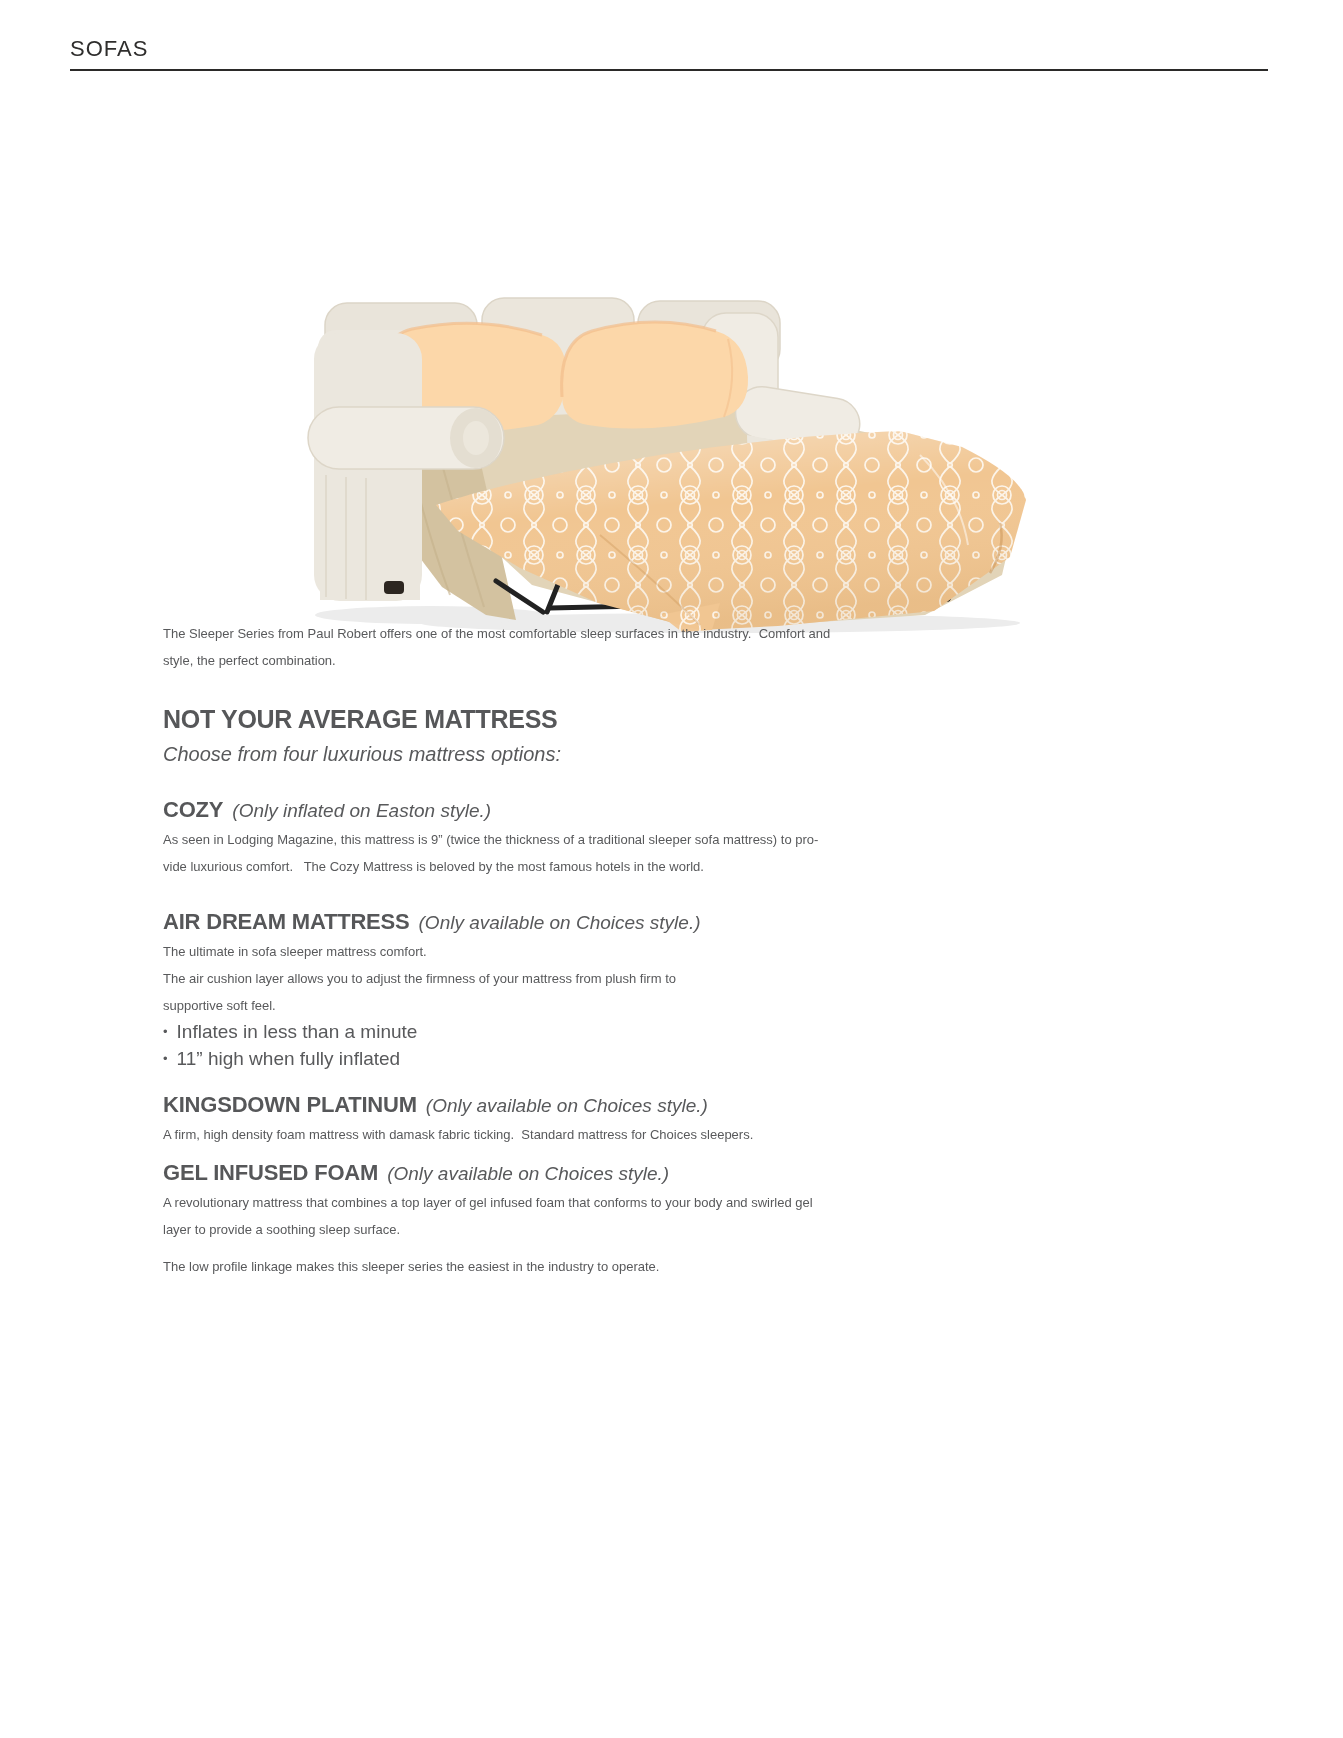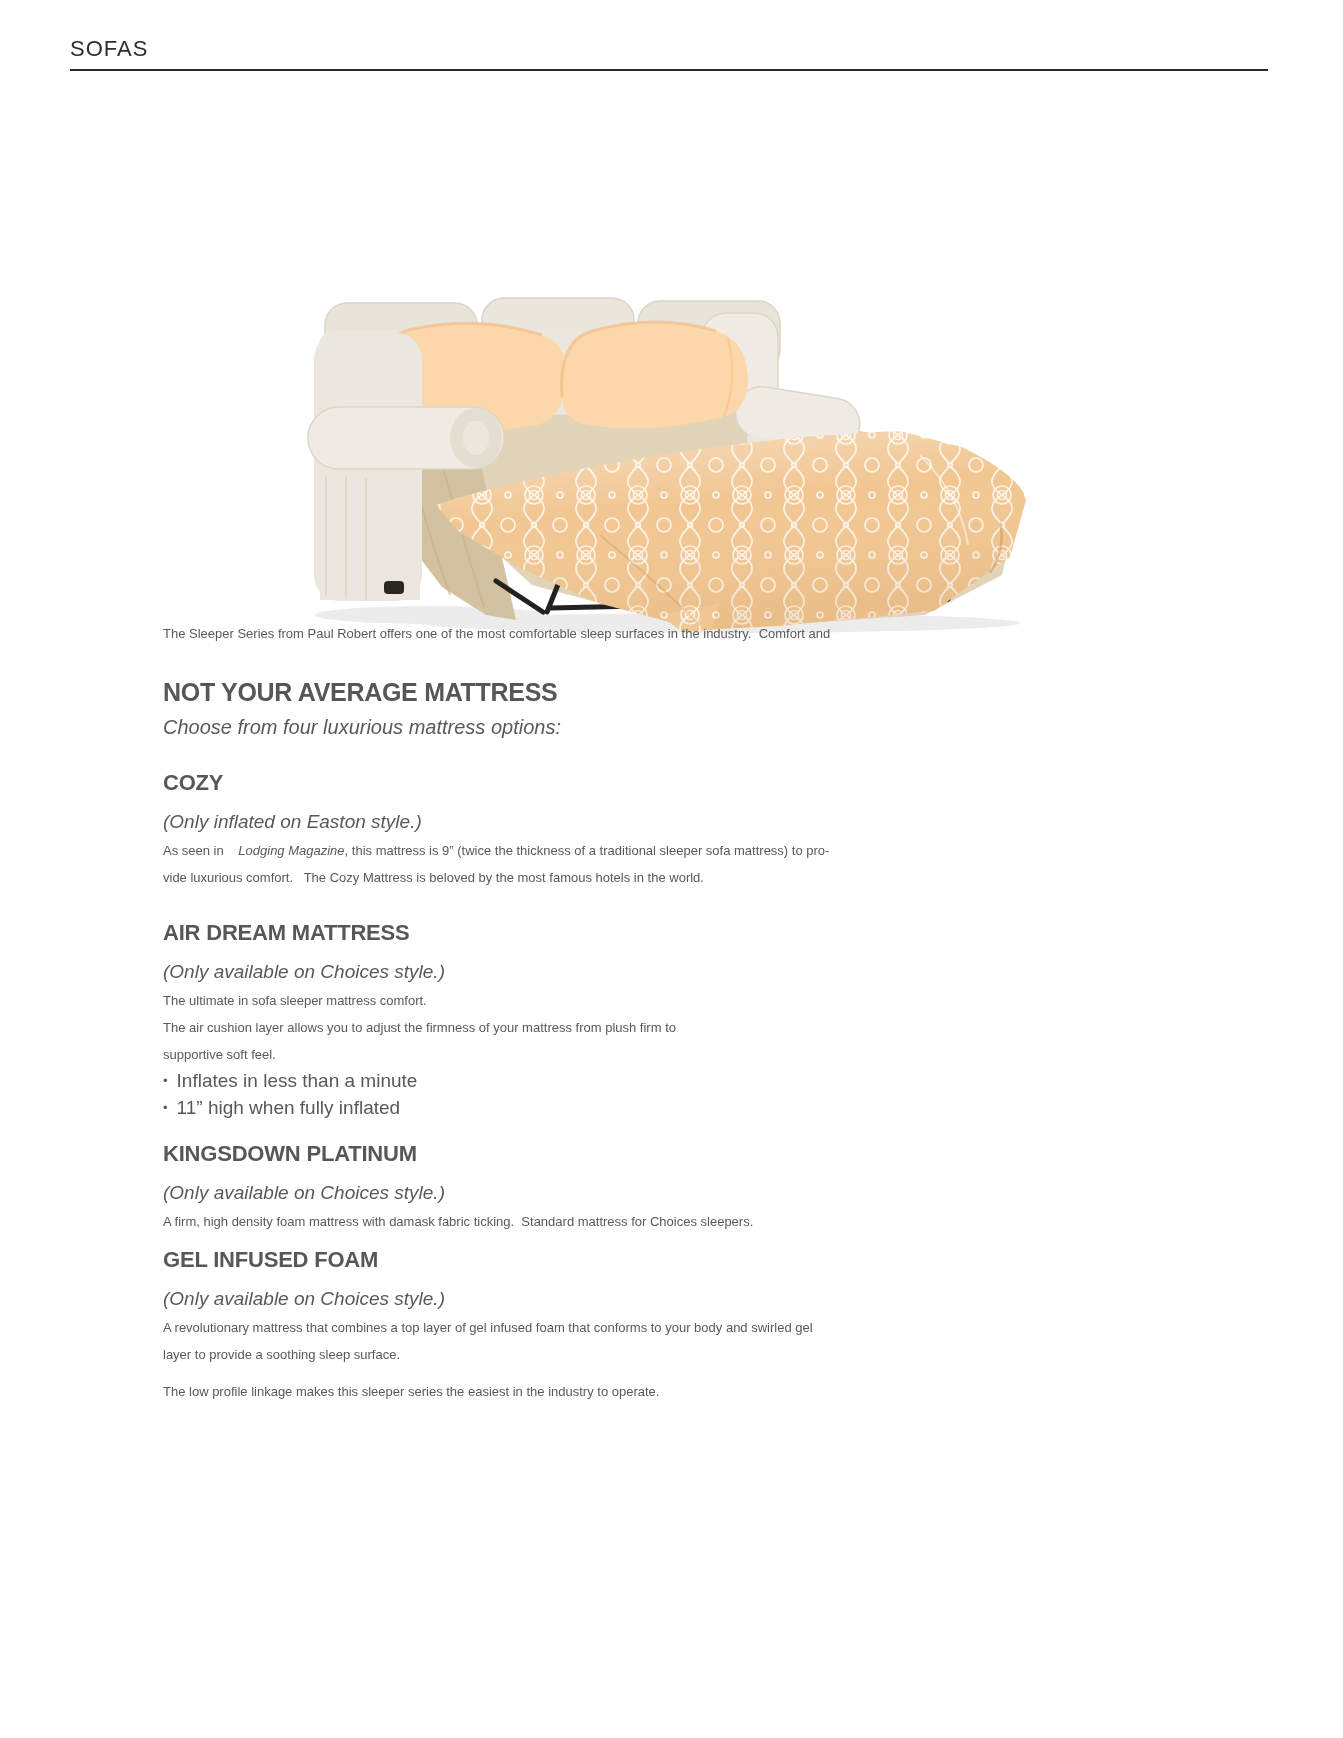--- a/index.html
+++ b/index.html
@@ -35,33 +35,33 @@
     margin:29px 0 0 0;font-size:25px;line-height:32px;font-weight:700;
     color:#565759;letter-spacing:-0.3px;
   }
   .sub-italic{
     margin:5px 0 0 0;font-size:20px;line-height:28px;font-style:italic;color:#58595b;
   }
   .section{margin-top:27px;}
   .section.tight{margin-top:17px;}
   .section.mid{margin-top:10px;}
   .sec-head{
-    display:flex;align-items:baseline;gap:9px;line-height:30px;white-space:pre-wrap;flex-direction:column;
+    display:flex;align-items:baseline;gap:9px;line-height:30px;white-space:pre-wrap;
   }
   .sec-name{
     font-size:22px;font-weight:700;color:#565759;letter-spacing:-0.2px;
   }
   .sec-avail{
     font-size:19px;font-style:italic;color:#58595b;
   }
   .bullet-row{
     display:flex;align-items:baseline;gap:9px;font-size:19px;line-height:25px;
   }
   .bullet-glyph{font-size:13px;position:relative;top:-2px;}
-  .italic-run{font-style:italic;margin-left:11px;}
+  .italic-run{}
   
   .footer{
     position:absolute;left:45px;top:1774px;display:flex;align-items:baseline;
     font-size:17px;color:#231f20;
   }
   .footer .page-num{font-weight:400;}
   .footer .sep{margin:0 11px;font-weight:300;color:#3c3a39;}
   .footer .brand{font-weight:700;letter-spacing:0.4px;}
 </style>
 </head>
@@ -165,20 +165,21 @@
         <path d="M300,250 Q360,300 400,340" stroke="#c89254" stroke-width="2" fill="none" opacity="0.35"></path>
         <path d="M620,170 Q660,210 668,260" stroke="#ffffff" stroke-width="2" fill="none" opacity="0.5"></path>
       </g>
     </svg>
   </div>
 
   <div class="content">
 
     <div class="intro">
       <div class="body-line">The Sleeper Series from Paul Robert offers one of the most comfortable sleep surfaces in the industry.  Comfort and</div>
+      <div class="body-line">style, the perfect combination.</div>
     </div>
 
     <h1 class="big-heading">NOT YOUR AVERAGE MATTRESS</h1>
     <div class="sub-italic">Choose from four luxurious mattress options:</div>
 
     <div class="section">
       <div class="sec-head">
         <span class="sec-name">COZY</span>
         <span class="sec-avail">(Only inflated on Easton style.)</span>
       </div>

